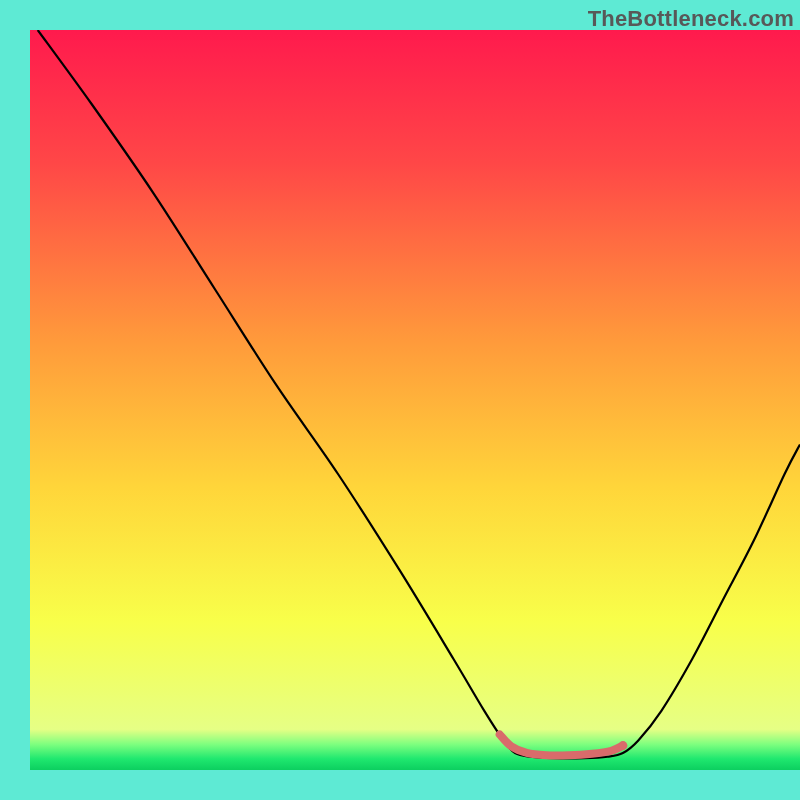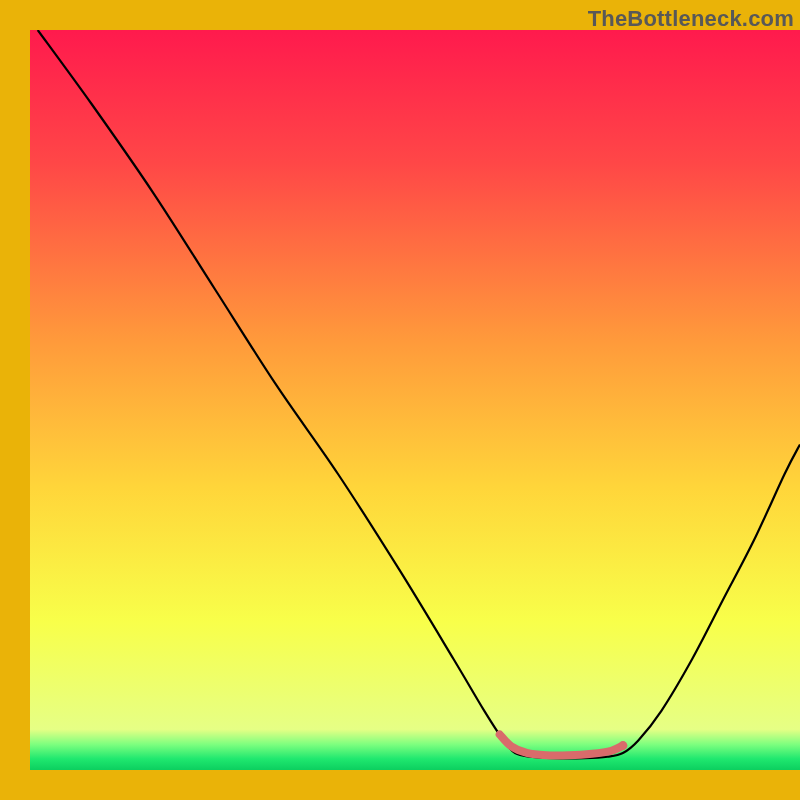--- a/index.html
+++ b/index.html
@@ -7,21 +7,21 @@
     padding: 0;
     background: #000;
     width: 800px;
     height: 800px;
     overflow: hidden;
   }
   .chart-container {
     position: relative;
     width: 800px;
     height: 800px;
-    background: #eab308;
+    background: #5eead4;
   }
   .plot-area {
     position: absolute;
     left: 30px;
     top: 30px;
     width: 770px;
     height: 740px;
   }
   .watermark {
     position: absolute;

